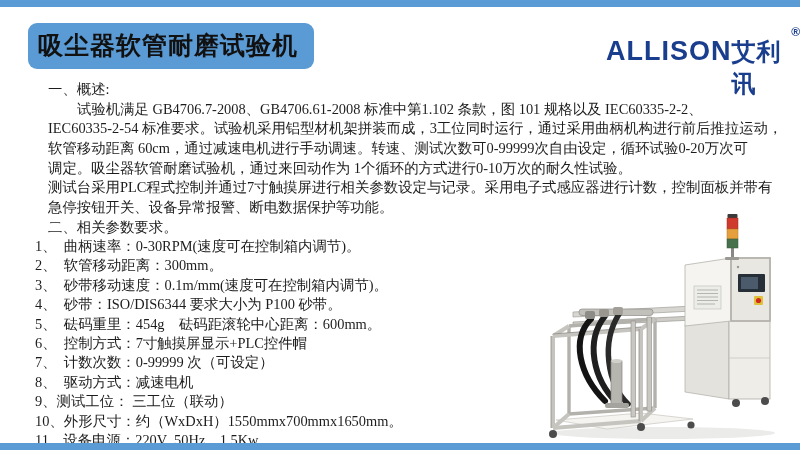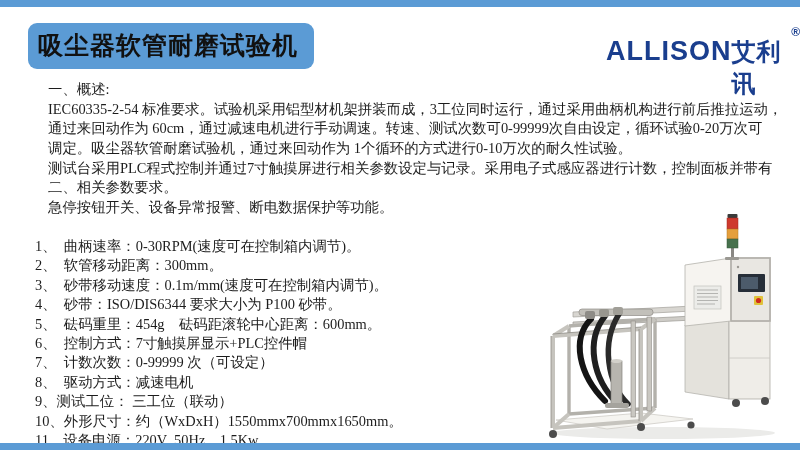--- a/index.html
+++ b/index.html
@@ -42,26 +42,27 @@
   <div class="title-box">吸尘器软管耐磨试验机</div>
 
   <div class="brand">
     <span class="brand-en">ALLISON</span>
     <span class="brand-cn">艾利讯</span>
     <span class="brand-reg">®</span>
   </div>
 
   <div class="textcol">
     <div class="ln">一、概述:</div>
+    <div class="ln indent">试验机满足 GB4706.7-2008、GB4706.61-2008 标准中第1.102 条款，图 101 规格以及 IEC60335-2-2、</div>
     <div class="ln">IEC60335-2-54 标准要求。试验机采用铝型材机架拼装而成，3工位同时运行，通过采用曲柄机构进行前后推拉运动，</div>
-    <div class="ln">通过来回动作为 60cm，通过减速电机进行手动调速。转速、测试次数可0-99999次自由设定，循环试验0-20万次可</div>
+    <div class="ln">软管移动距离 60cm，通过减速电机进行手动调速。转速、测试次数可0-99999次自由设定，循环试验0-20万次可</div>
     <div class="ln">调定。吸尘器软管耐磨试验机，通过来回动作为 1个循环的方式进行0-10万次的耐久性试验。</div>
     <div class="ln">测试台采用PLC程式控制并通过7寸触摸屏进行相关参数设定与记录。采用电子式感应器进行计数，控制面板并带有</div>
+    <div class="ln">急停按钮开关、设备异常报警、断电数据保护等功能。</div>
     <div class="ln">二、相关参数要求。</div>
-    <div class="ln">急停按钮开关、设备异常报警、断电数据保护等功能。</div>
   </div>
 
   <div class="list">
     <div class="li">1、  曲柄速率：0-30RPM(速度可在控制箱内调节)。</div>
     <div class="li">2、  软管移动距离：300mm。</div>
     <div class="li">3、  砂带移动速度：0.1m/mm(速度可在控制箱内调节)。</div>
     <div class="li">4、  砂带：ISO/DIS6344 要求大小为 P100 砂带。</div>
     <div class="li">5、  砝码重里：454g    砝码距滚轮中心距离：600mm。</div>
     <div class="li">6、  控制方式：7寸触摸屏显示+PLC控件帽</div>
     <div class="li">7、  计数次数：0-99999 次（可设定）</div>

